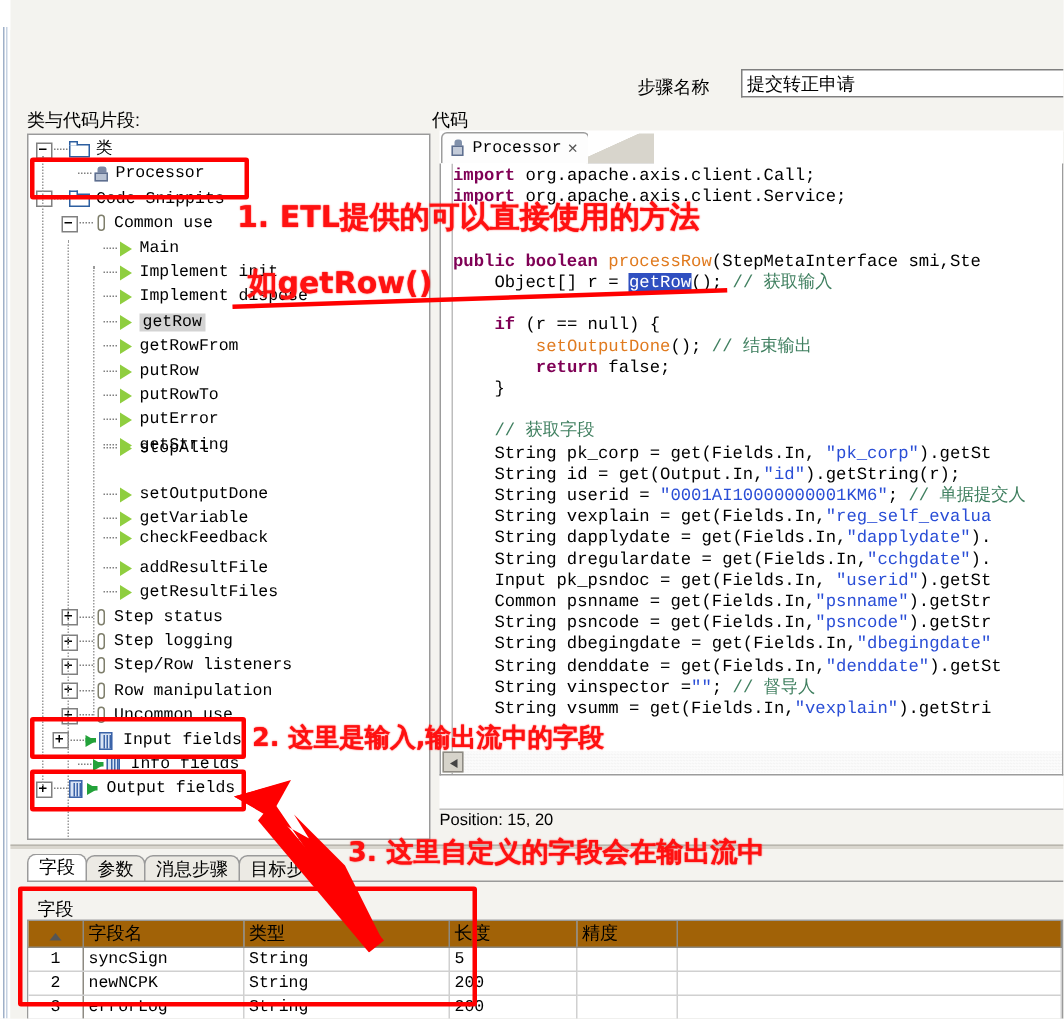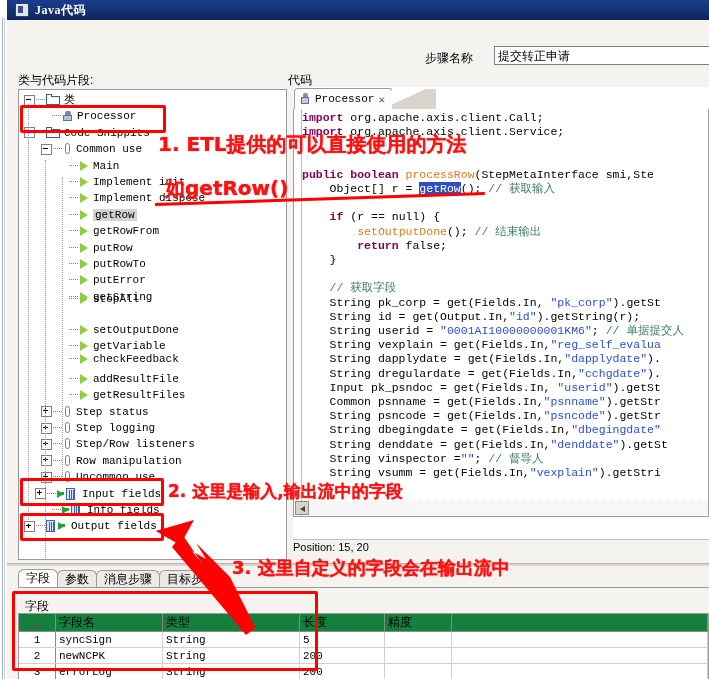--- a/index.html
+++ b/index.html
@@ -162,21 +162,21 @@
   .btab.active{background:#ffffff;border-bottom:1px solid #fff;font-weight:normal;}
   #btabs-line{position:absolute;left:11px;top:567px;width:691px;height:1px;background:#9a9a9a;}
 
   .fields-caption{position:absolute;left:18px;top:578px;font-size:12px;}
 
   
   #grid{position:absolute;left:11px;top:593px;width:691px;height:76px;background:#fff;border:1px solid #9a9a9a;box-sizing:border-box;}
   #grid table{border-collapse:collapse;width:100%;table-layout:fixed;
     font-family:"Liberation Mono","DejaVu Sans Mono",monospace;font-size:11px;}
   #grid th{
-    background:#15803d;border:1px solid #8d8a82;border-top:none;border-left:none;
+    background:#a16207;border:1px solid #8d8a82;border-top:none;border-left:none;
     height:16px;text-align:left;padding:0 3px;font-weight:normal;
     font-family:"Liberation Sans","DejaVu Sans",sans-serif;font-size:12px;
   }
   #grid th.rn{text-align:center;width:30px;}
   #grid td{border-right:1px solid #d0d0d0;border-bottom:1px solid #d0d0d0;height:15px;padding:0 3px;}
   #grid td.rn{text-align:center;background:#fff;border-right:1px solid #8d8a82;}
   .sort-ar{display:inline-block;width:0;height:0;border-left:4px solid transparent;border-right:4px solid transparent;border-bottom:5px solid #555;}
 
   
   .rbox{position:absolute;border:3px solid #ff0000;border-radius:2px;pointer-events:none;}
@@ -191,24 +191,20 @@
 <body>
 
 <div id="outer-strip">
   <div class="b1"></div>
     <div class="b2"></div>
     <div class="topblue"></div>
 </div>
 
 <div id="window">
 
-  <div id="titlebar">
-    <span class="ticon"></span>
-    <span class="ttext">Java代码</span>
-  </div>
 
   <div id="client">
 
     <div class="stepname-label">步骤名称</div>
     <div class="stepname-input">提交转正申请</div>
 
     <div class="cap-left">类与代码片段:</div>
     <div class="cap-right">代码</div>
 
     <div id="tree-panel">

